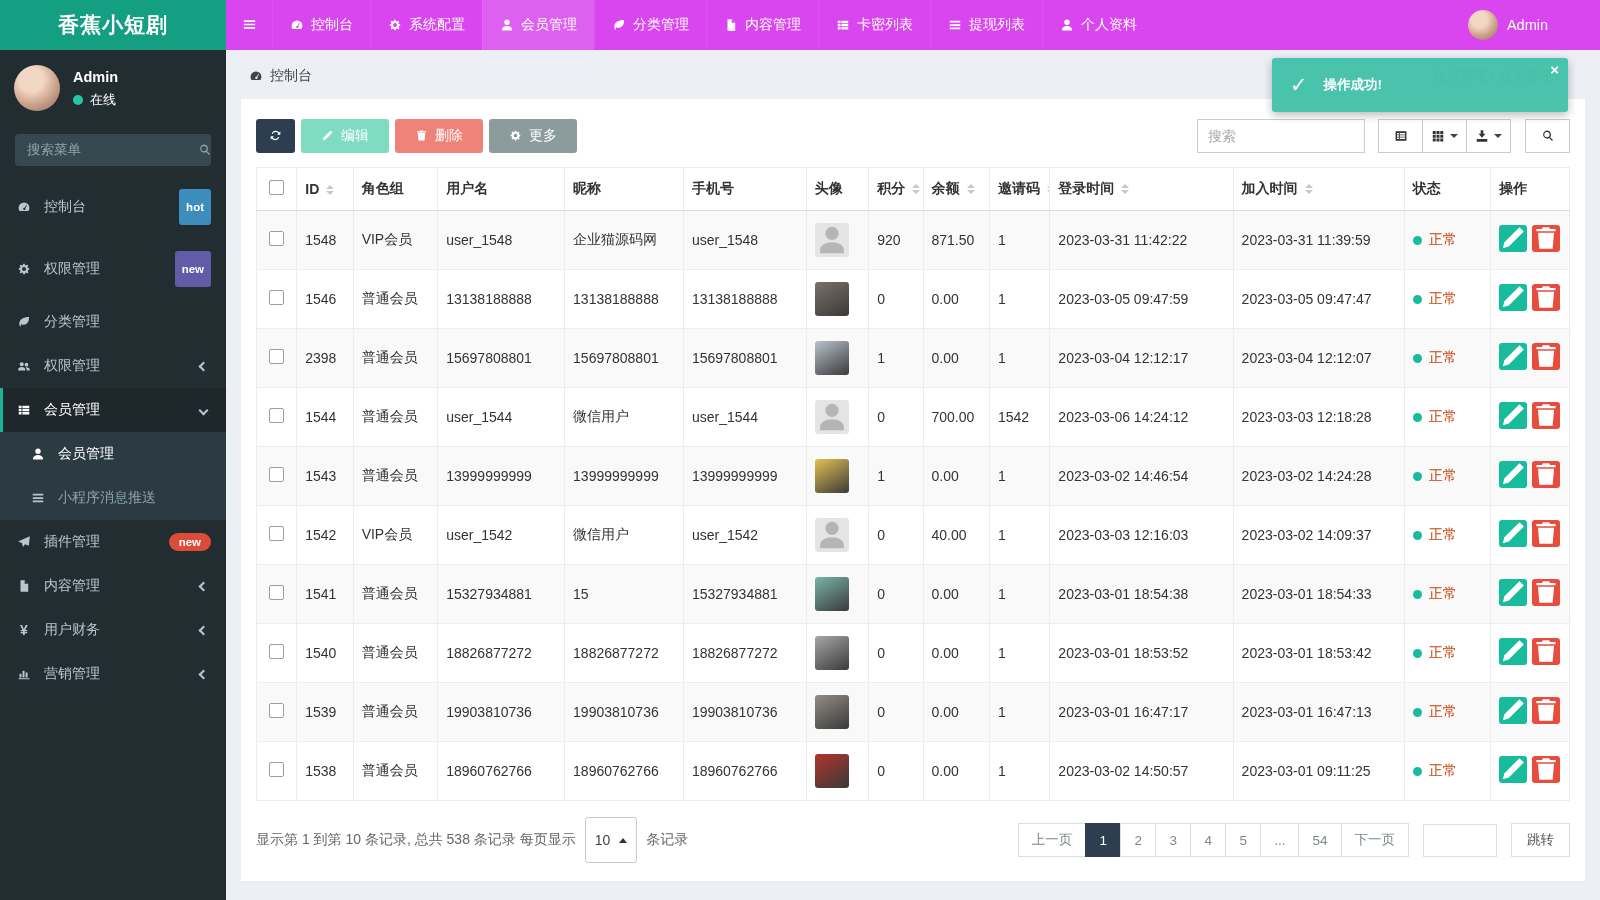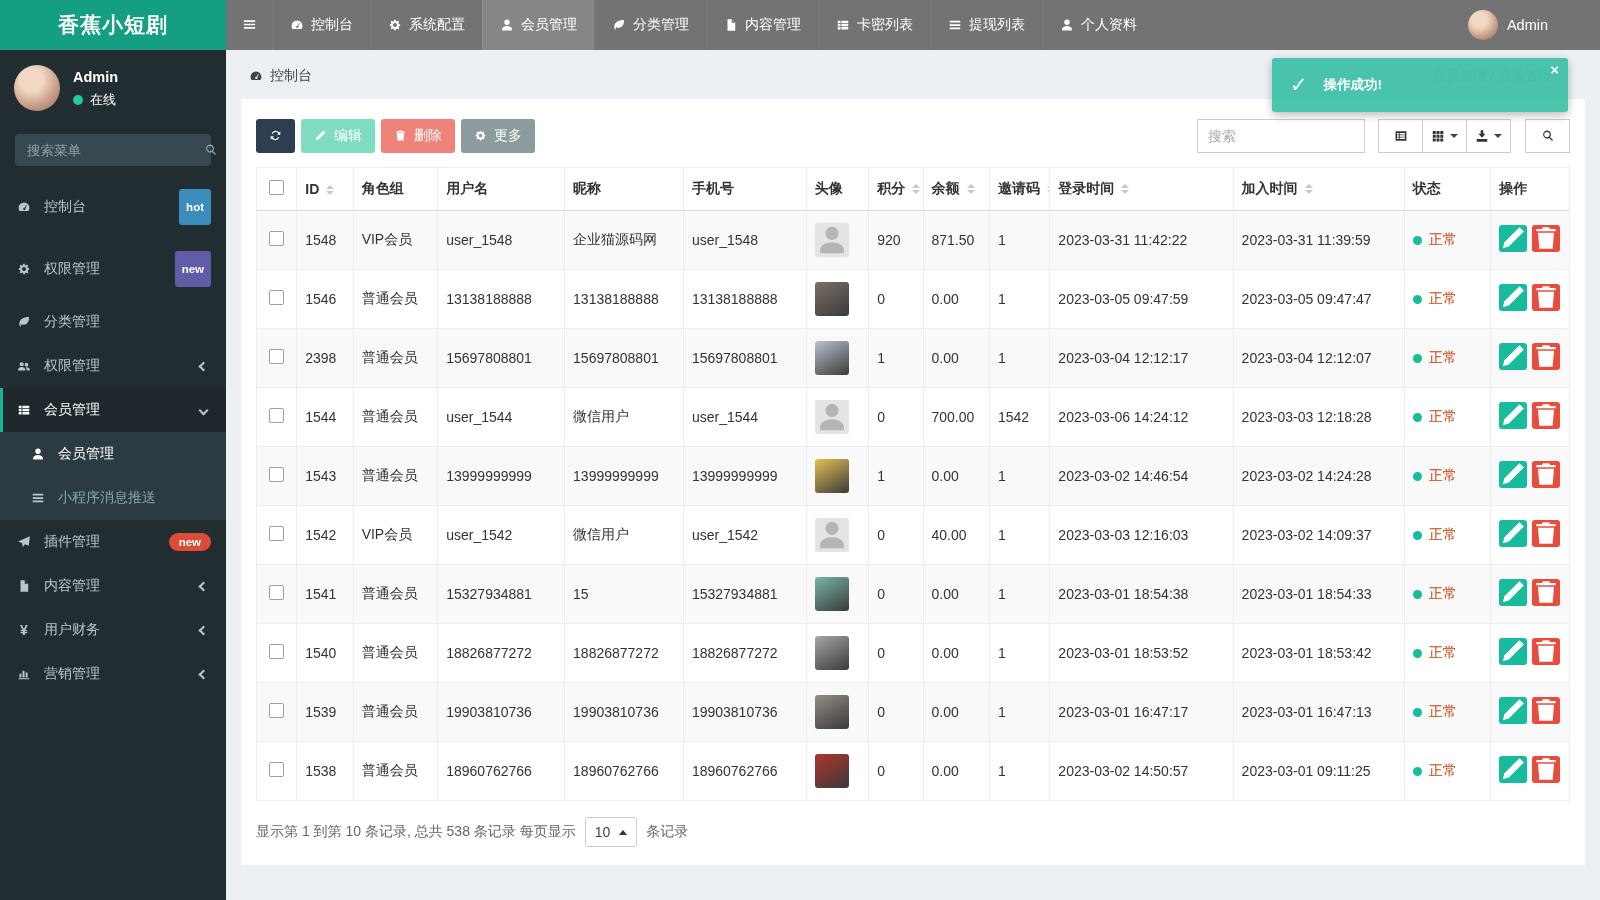--- a/index.html
+++ b/index.html
@@ -1,20 +1,20 @@
 <!DOCTYPE html>
 <html><head>
 <meta charset="utf-8">
 <style>
   * { box-sizing: border-box; margin: 0; padding: 0; }
   html,body { width:1600px; height:900px; overflow:hidden; }
   body { font-family:"Liberation Sans","DejaVu Sans",sans-serif; font-size:14px; color:#333; background:#ecf0f5; }
 
   
-  .navbar { height:50px; background:#737373; display:flex; align-items:stretch; color:#fff; }
+  .navbar { height:50px; background:#d946ef; display:flex; align-items:stretch; color:#fff; }
   .brand { width:226px; background:#149e82; display:flex; align-items:center; justify-content:center;
            font-size:21px; font-weight:bold; letter-spacing:1px; }
   .hamburger { width:46px; display:flex; align-items:center; justify-content:center; font-size:15px; cursor:pointer; }
   .nav-left { display:flex; align-items:stretch; }
   .nav-item { display:flex; align-items:center; gap:7px; padding:0 17px; font-size:14px; cursor:pointer;
               border-left:1px solid rgba(255,255,255,.07); }
   .nav-item.active { background:rgba(255,255,255,.14); }
   .nav-right { margin-left:auto; display:flex; align-items:center; gap:28px; padding-right:24px; }
   .nav-ic { cursor:pointer; font-size:15px; display:flex; align-items:center; }
   .nav-user { display:flex; align-items:center; gap:9px; cursor:pointer; font-size:14.5px; }
@@ -30,21 +30,21 @@
 
   
   .user-panel { display:flex; gap:13px; padding:15px 14px 13px; }
   .user-avatar { width:46px; height:46px; border-radius:50%;
         background:radial-gradient(circle at 38% 32%, #f2d8c4 0 28%, #caa08a 60%, #8d675a 100%); }
   .user-name { color:#fff; font-weight:bold; font-size:14.5px; padding-top:4px; }
   .user-status { font-size:13px; color:#fff; margin-top:6px; display:flex; align-items:center; gap:7px; }
   .dot-sm { width:10px; height:10px; border-radius:50%; background:#26c6a2; display:inline-block; }
   .sidebar-search { margin:10px 15px 6px; background:#374850; border-radius:4px; display:flex; align-items:center;
         padding:8px 12px; color:#90a4ab; }
-  .sidebar-search input { flex:1; background:transparent; border:none; outline:none; color:#ccc; font-size:13.5px; }
+  .sidebar-search input { flex:1; background:transparent; border:none; outline:none; color:#ccc; font-size:13.5px;font-family:Liberation Mono, monospace; }
   .sidebar-search input::placeholder { color:#90a4ab; }
   .menu { list-style:none; margin-top:10px; }
   .menu-item { display:flex; align-items:center; gap:11px; padding:13px 15px 13px 12px; font-size:14px;
         border-left:3px solid transparent; cursor:pointer; }
   .menu-item .label { flex:1; }
   .menu-item .ic { font-size:14px; width:18px; text-align:center; color:#b8c7ce; }
   .menu-item.active-parent { background:#1e282c; border-left-color:#1ab394; color:#fff; }
   .menu-item.active-parent .ic { color:#fff; }
   .submenu { list-style:none; background:#2c3b41; }
   .submenu .menu-item { padding-left:26px; color:#8aa4ad; }
@@ -63,21 +63,21 @@
         color:#fff; border-radius:3px; padding:15px 18px; display:flex; align-items:center; gap:16px;
         box-shadow:0 3px 10px rgba(0,0,0,.3); }
   .toast .t-check { font-size:21px; font-weight:bold; }
   .toast .t-msg { font-size:13.5px; font-weight:bold; }
   .toast .t-close { position:absolute; top:3px; right:9px; font-weight:bold; font-size:15px; cursor:pointer; }
 
   
   .card { background:#fff; padding:12px 15px 18px; }
   .toolbar { display:flex; align-items:center; margin:8px 0 14px; }
   .btn { height:34px; border:none; border-radius:3px; color:#fff; display:inline-flex; align-items:center; gap:7px;
-        padding:0 13px; font-size:14px; margin-right:6px; cursor:pointer; }
+        padding:0 20px; font-size:14px; margin-right:6px; cursor:pointer; }
   .btn .ic { font-size:13px; }
   .btn.dark { background:#2c3e50; padding:0 13px; }
   .btn.success-light { background:#7fdcc0; }
   .btn.danger-light { background:#ef8379; }
   .btn.gray { background:#8c9b9d; }
   .search-group { margin-left:auto; display:flex; }
   .search-input { width:168px; height:34px; border:1px solid #ccc; padding:0 10px; font-size:14px; color:#555; outline:none; }
   .search-input::placeholder { color:#aaa; }
   .view-btns { display:flex; margin-left:14px; }
   .vbtn { min-width:45px; height:34px; border:1px solid #ccc; background:#fff; display:inline-flex; align-items:center;
@@ -101,21 +101,21 @@
   .avatar.ph { background:#e4e4e4; color:#b5b5b5; display:flex; align-items:center; justify-content:center; font-size:18px; }
   .status { color:#c2410c; display:inline-flex; align-items:center; gap:7px; }
   .dot { width:9px; height:9px; border-radius:50%; background:#18bc9c; display:inline-block; }
   .abtn { width:28px; height:27px; border:none; border-radius:3px; color:#fff; display:inline-flex; align-items:center;
         justify-content:center; margin-right:5px; font-size:12px; cursor:pointer; }
   .abtn.edit { background:#18bc9c; }
   .abtn.del { background:#e74c3c; }
 
   
   .table-footer { display:flex; align-items:center; margin-top:16px; color:#666; font-size:14px; }
-  .page-size { border:1px solid #ccc; border-radius:3px; background:#fff; padding:6px 9px; margin:0 9px;
+  .page-size { border:1px solid #ccc; border-radius:3px; background:#fff; padding:14px 9px; margin:0 9px;
         display:inline-flex; align-items:center; gap:9px; cursor:pointer; color:#444; }
   .caret-up { width:0; height:0; border-bottom:5px solid #333; border-left:4px solid transparent; border-right:4px solid transparent; display:inline-block; }
   .pagination { margin-left:auto; display:flex; align-items:center; }
   .page-li { min-width:36px; height:34px; padding:0 13px; border:1px solid #ddd; background:#fff; color:#7b8a8b;
         display:flex; align-items:center; justify-content:center; margin-left:-1px; font-size:13.5px; cursor:pointer; }
   .page-li.active { background:#2c3e50; border-color:#2c3e50; color:#fff; }
   .jump-input { width:74px; height:33px; border:1px solid #ddd; margin-left:14px; outline:none; padding:0 8px; }
   .jump-btn { height:34px; padding:0 15px; border:1px solid #ddd; background:#fff; color:#555; margin-left:14px;
         font-size:13.5px; cursor:pointer; }
 </style>
@@ -704,16 +704,29 @@
             </tr>
           </tbody>
         </table>
       <div class="table-footer">
         <span>显示第 1 到第 10 条记录, 总共 538 条记录 每页显示</span>
         <span class="page-size">
           <span>10</span>
           <i class="caret-up"></i>
         </span>
         <span>条记录</span>
+        <div class="pagination" id="pagination">
+            <div class="page-li">上一页</div>
+            <div class="page-li active">1</div>
+            <div class="page-li">2</div>
+            <div class="page-li">3</div>
+            <div class="page-li">4</div>
+            <div class="page-li">5</div>
+            <div class="page-li">...</div>
+            <div class="page-li">54</div>
+            <div class="page-li">下一页</div>
+            <input class="jump-input" style="">
+            <button class="jump-btn">跳转</button>
+          </div>
       </div>
     </div>
   </main>
 </div>
 
 </body></html>

